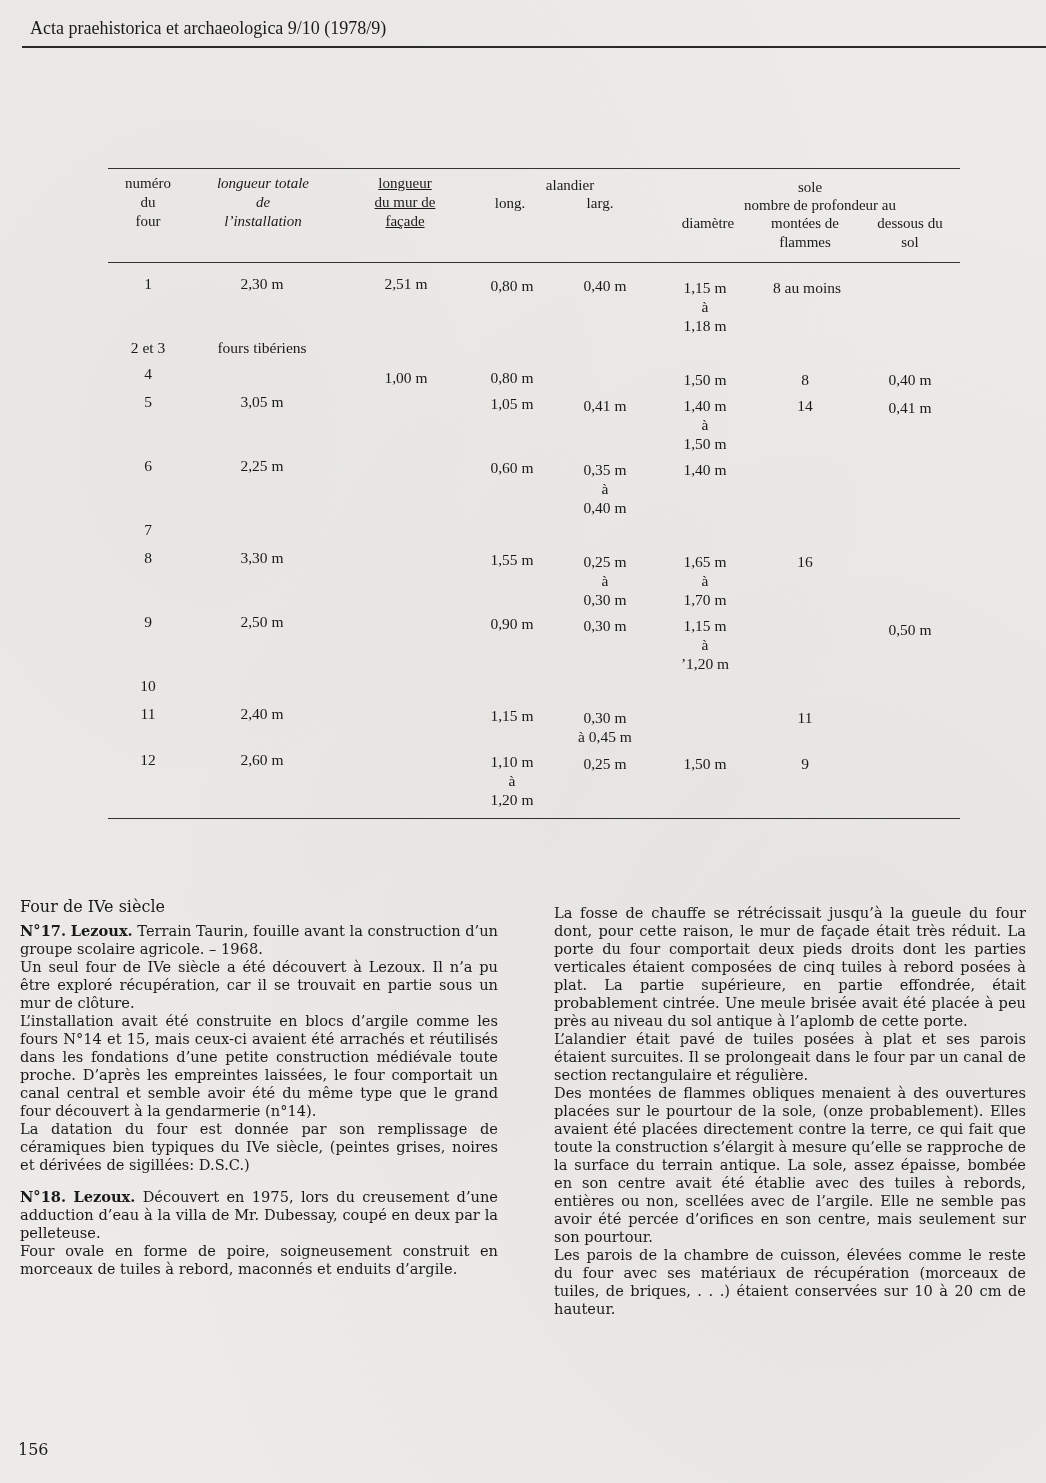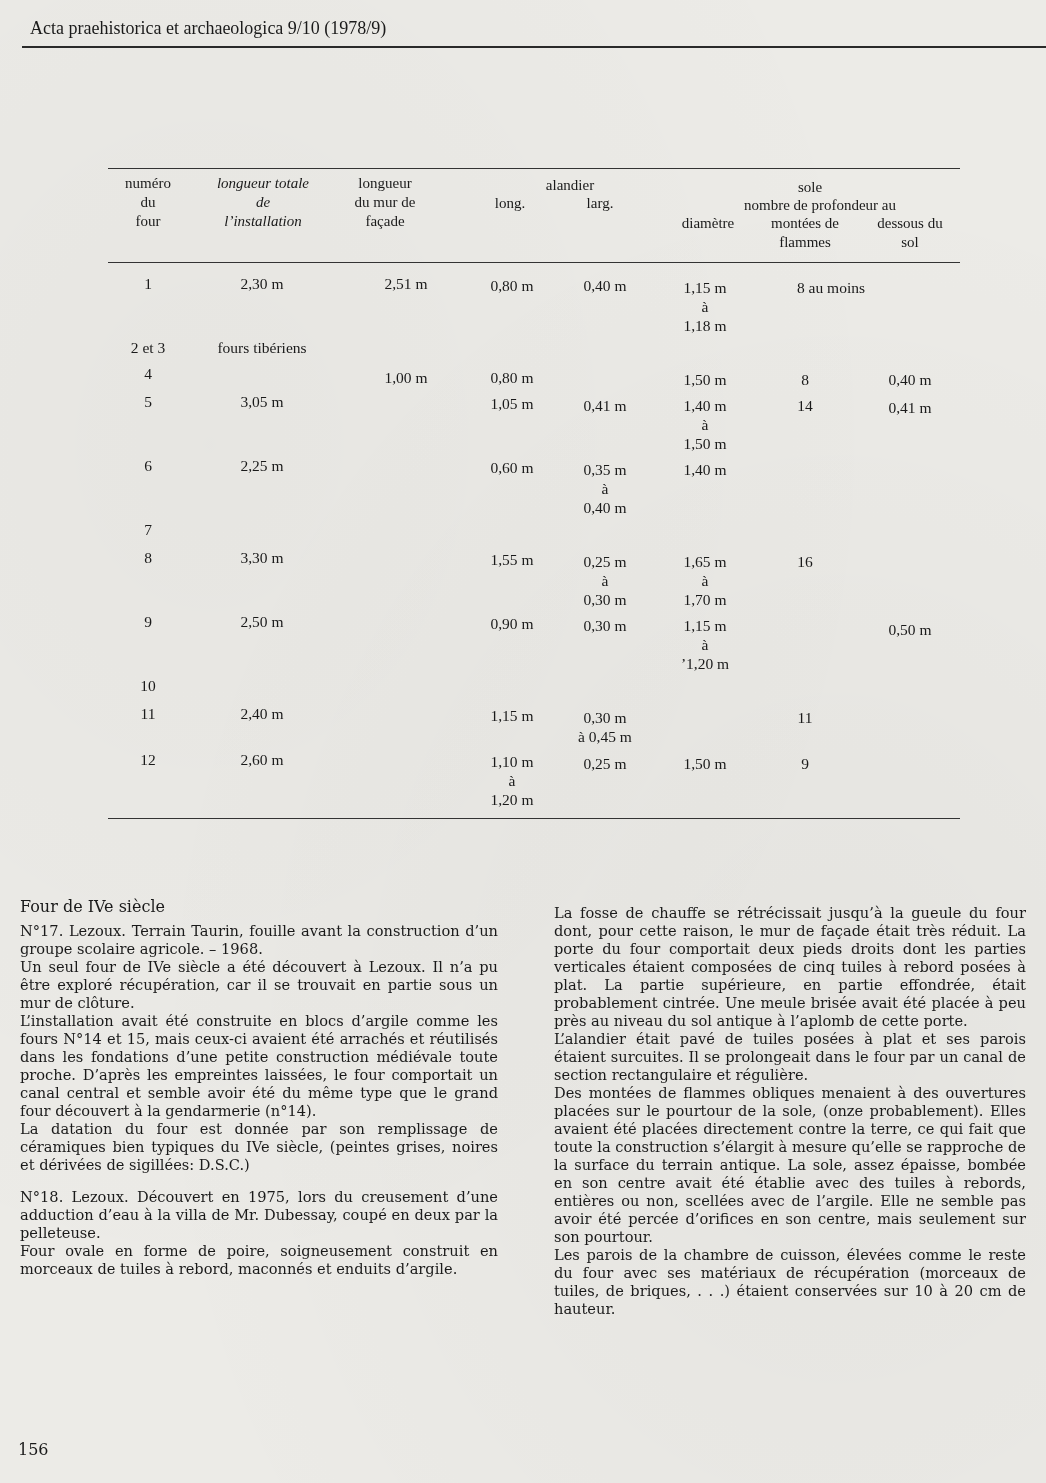--- a/index.html
+++ b/index.html
@@ -34,21 +34,21 @@
     font-size: 15px; line-height: 19px; text-align: center; white-space: pre-line;
   }
   .td { font-size: 15.5px; }
   .col-text {
     position: absolute; font-family: "DejaVu Serif", serif;
     font-size: 14.6px; line-height: 18px; text-align: justify;
   }
   .col-text p { margin: 0; }
   .col-text .sec { font-size: 16px; margin-bottom: 6px; }
   .col-text .gap { height: 14px; }
-  .col-text b { font-weight: normal; }
+  .col-text b { font-weight: bold; }
   .folio {
     position: absolute; left: 18px; top: 1440px;
     font-family: "DejaVu Serif", serif; font-size: 16px;
   }
 </style>
 </head>
 <body>
 
 <div class="page">
 
@@ -60,21 +60,21 @@
   <div class="table-rule" style="left:108px; width:852px; top:262px;"></div>
   <div class="table-rule" style="left:108px; width:852px; top:818px;"></div>
 
   <div>
     <div class="th" style="left:108px; width:80px; top:174px;">numéro
 du
 four</div>
     <div class="th" style="left:190px; width:146px; top:174px;font-style:italic;">longueur totale
 de
 l’installation</div>
-    <div class="th" style="left:330px; width:110px; top:174px;">longueur
+    <div class="th" style="left:350px; width:110px; top:174px;text-decoration:underline;">longueur
 du mur de
 façade</div>
     <div class="th" style="left:510px; width:120px; top:176px;">alandier</div>
     <div class="th" style="left:480px; width:60px; top:194px;">long.</div>
     <div class="th" style="left:570px; width:60px; top:194px;">larg.</div>
     <div class="th" style="left:760px; width:100px; top:178px;">sole</div>
     <div class="th" style="left:700px; width:240px; top:196px;">nombre de profondeur au</div>
     <div class="th" style="left:668px; width:80px; top:214px;">diamètre</div>
     <div class="th" style="left:755px; width:100px; top:214px;">montées de
 flammes</div>
@@ -86,21 +86,21 @@
 
     <div>
       <div class="td" style="left:118px; width:60px; top:274px;">1</div>
       <div class="td" style="left:212px; width:100px; top:274px;text-align:center;">2,30 m</div>
       <div class="td" style="left:366px; width:80px; top:274px;">2,51 m</div>
       <div class="td" style="left:472px; width:80px; top:276px;">0,80 m</div>
       <div class="td" style="left:565px; width:80px; top:276px;">0,40 m</div>
       <div class="td" style="left:665px; width:80px; top:278px;">1,15 m
 à
 1,18 m</div>
-      <div class="td" style="left:776px; width:110px; top:278px;">8 au moins</div>
+      <div class="td" style="left:752px; width:110px; top:278px;">8 au moins</div>
       <div class="td" style="left:868px; width:84px; top:278px;"></div>
     </div>
 
     <div>
       <div class="td" style="left:118px; width:60px; top:338px;">2 et 3</div>
       <div class="td" style="left:198px; width:128px; top:338px;">fours tibériens</div>
     </div>
 
     <div>
       <div class="td" style="left:118px; width:60px; top:364px;">4</div>

